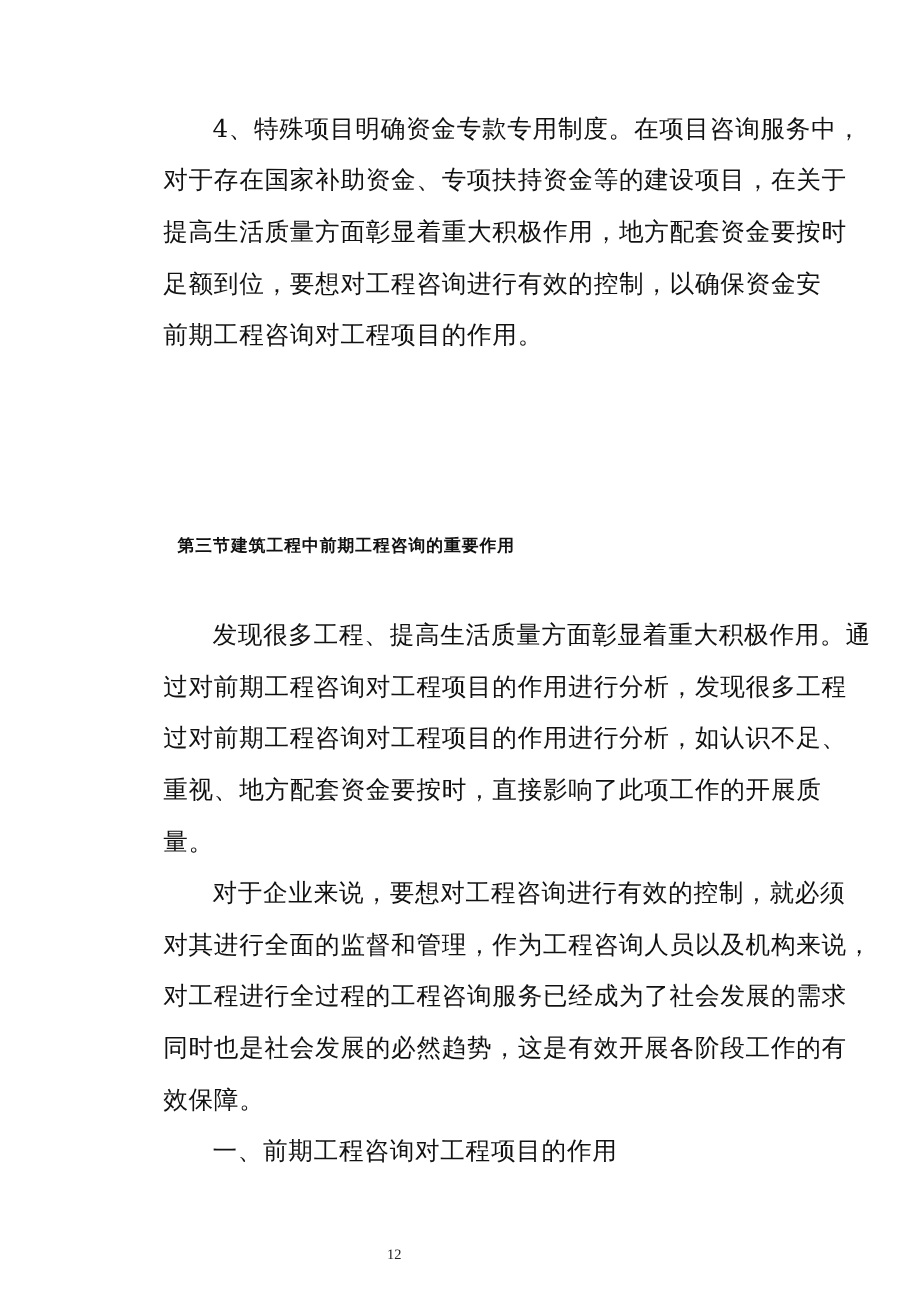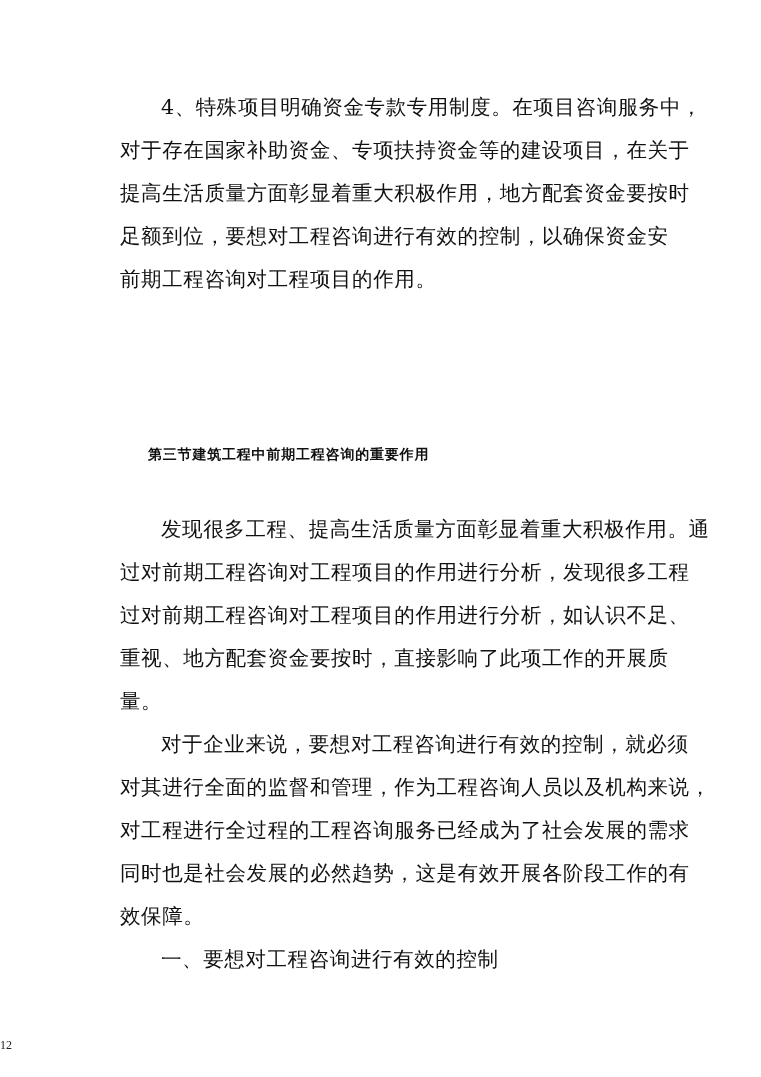--- a/index.html
+++ b/index.html
@@ -18,21 +18,21 @@
     .page {
       position: absolute;
       left: 0;
       top: 0;
       width: 761px;
       height: 1077px;
       background: #ffffff;
     }
     .body-text {
       position: absolute;
-      left: 120px;
+      left: 136px;
       width: 516px;
       font-size: 20.5px;
       line-height: 43px;
       letter-spacing: 0.6px;
       text-align: justify;
       text-justify: inter-character;
     }
     .line {
       display: block;
       white-space: nowrap;
@@ -51,20 +51,21 @@
       font-weight: bold;
       letter-spacing: 0.8px;
       font-family: "DejaVu Sans", "Liberation Sans", sans-serif;
       white-space: nowrap;
     }
     .page-number {
       position: absolute;
       left: 0;
       width: 657px;
       top: 1038px;
+      text-align: center;
       font-size: 12px;
       color: #222222;
       font-family: "Liberation Serif", serif;
     }
     .indent-line {
       padding-left: 41px;
     }
   </style>
 </head>
 <body>
@@ -92,19 +93,19 @@
       <span class="line last">量。</span>
     </div>
     <div class="paragraph">
       <span class="line indent-line">对于企业来说，要想对工程咨询进行有效的控制，就必须</span>
       <span class="line">对其进行全面的监督和管理，作为工程咨询人员以及机构来说，</span>
       <span class="line">对工程进行全过程的工程咨询服务已经成为了社会发展的需求</span>
       <span class="line">同时也是社会发展的必然趋势，这是有效开展各阶段工作的有</span>
       <span class="line last">效保障。</span>
     </div>
     <div class="paragraph">
-      <span class="line indent-line last">一、要想对工程咨询进行有效的控制</span>
+      <span class="line indent-line last">一、前期工程咨询对工程项目的作用</span>
     </div>
   </div>
 
   <div class="page-number">12</div>
 
 </div>
 
 </body></html>

